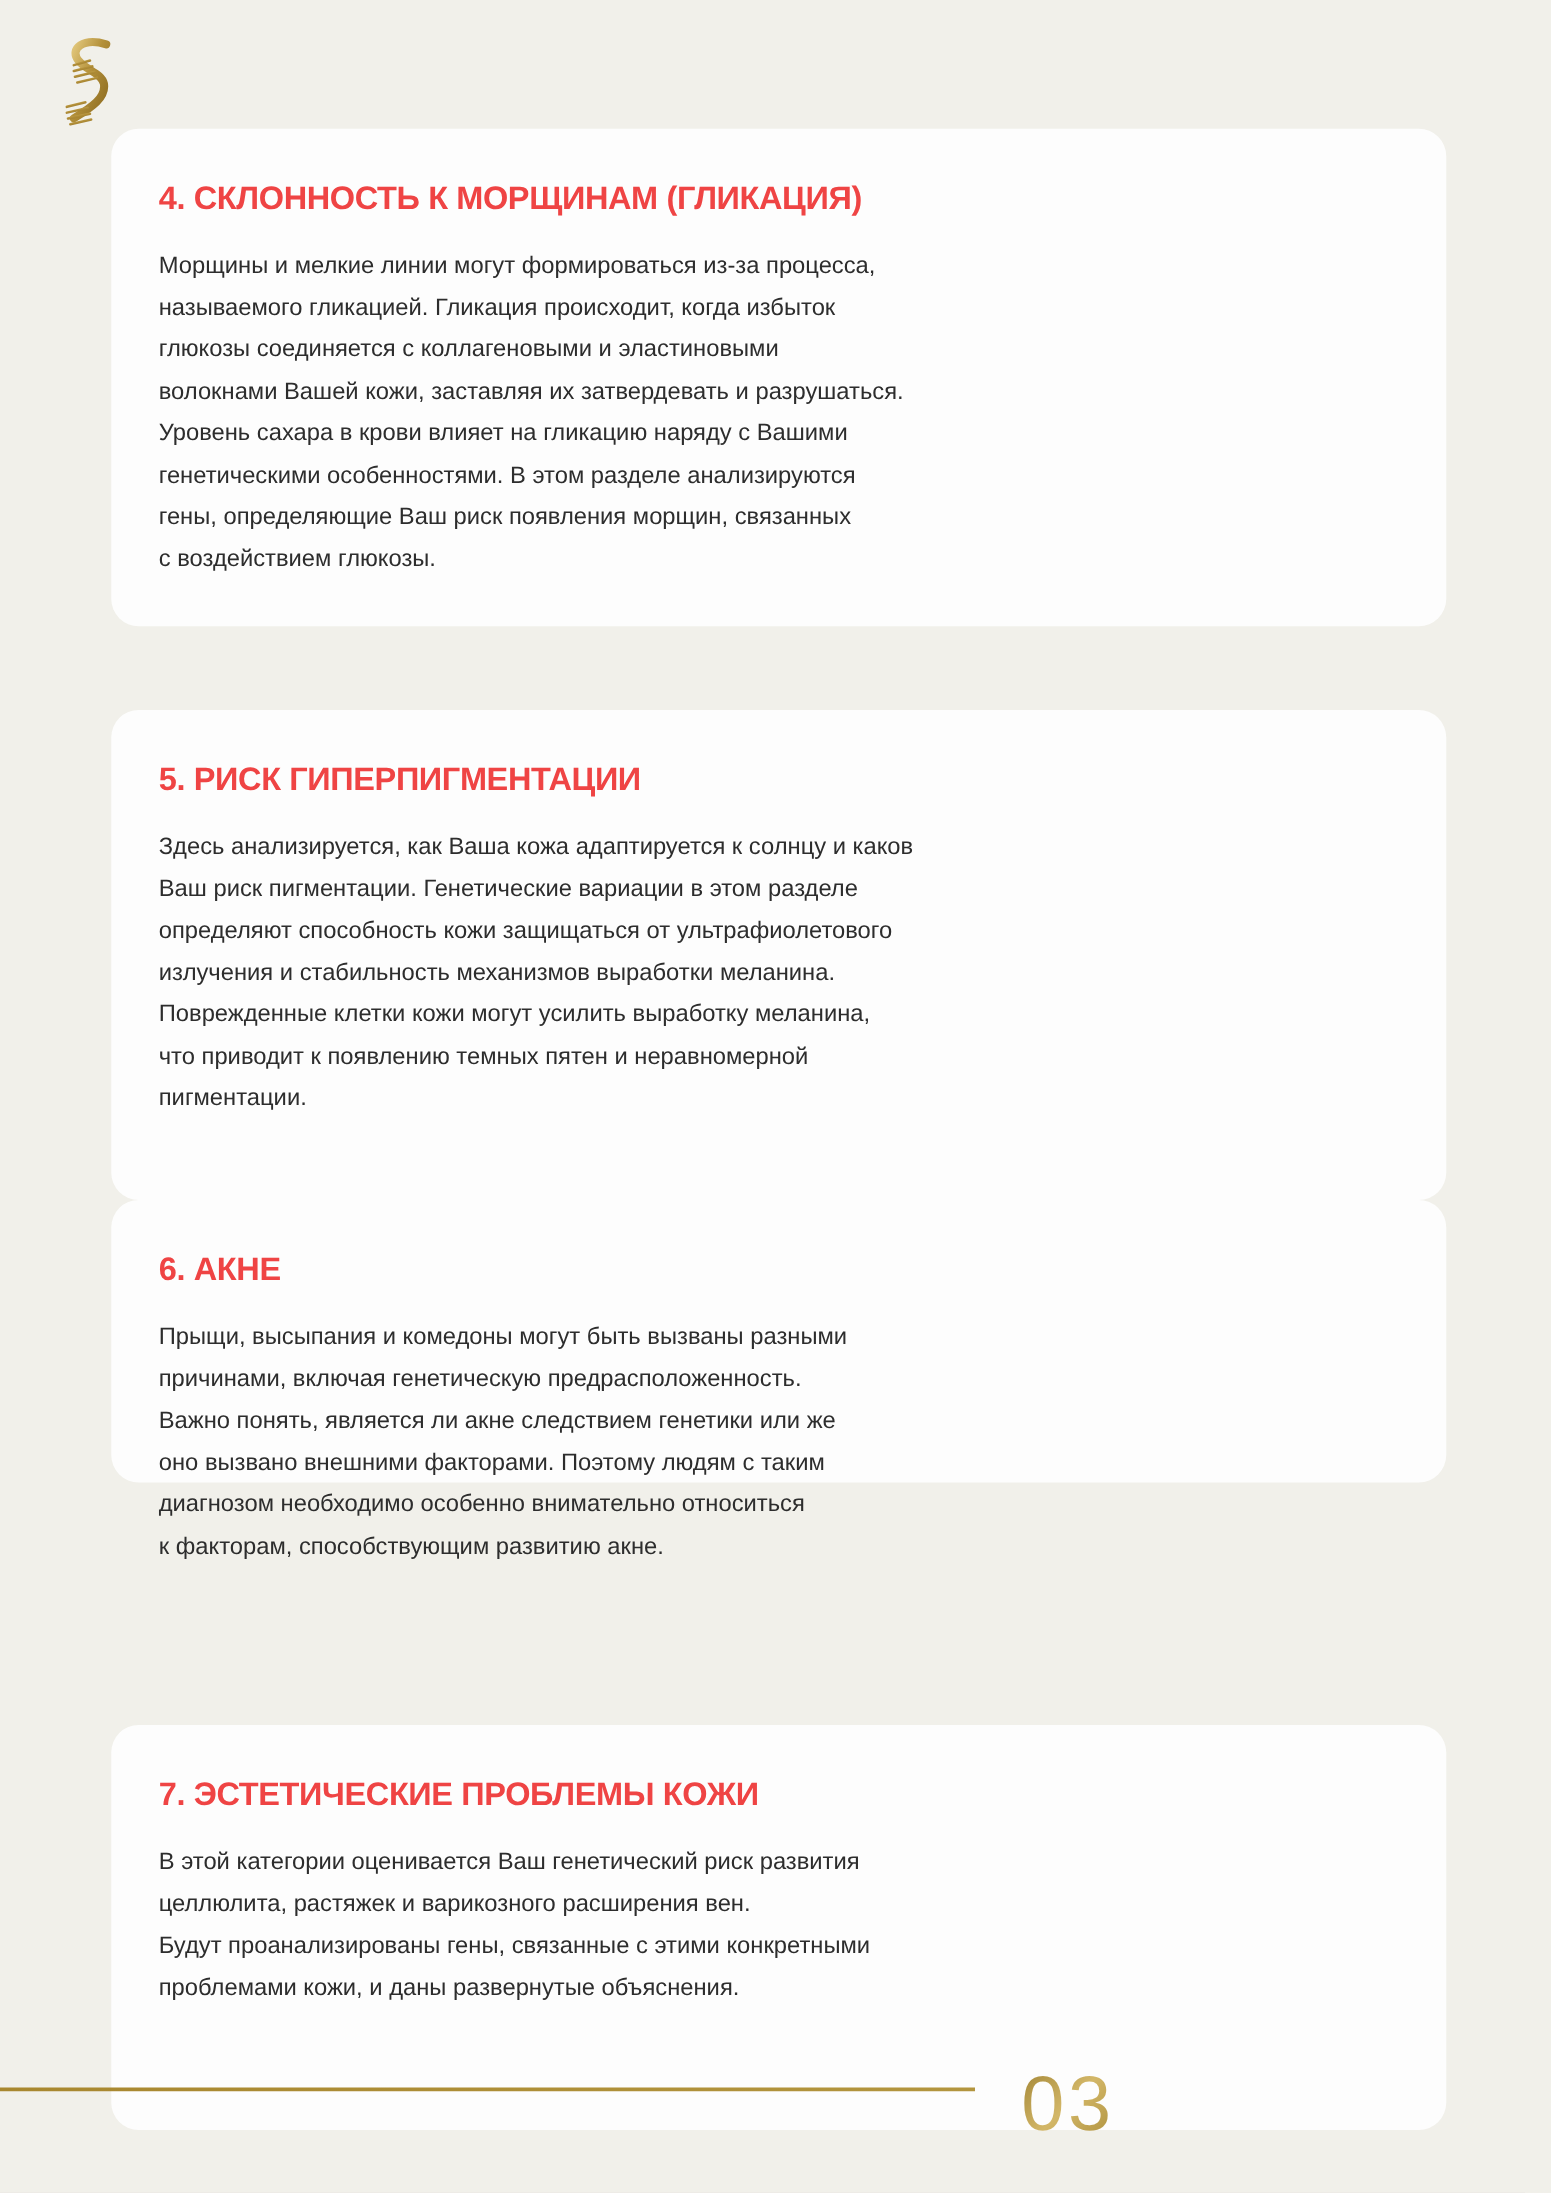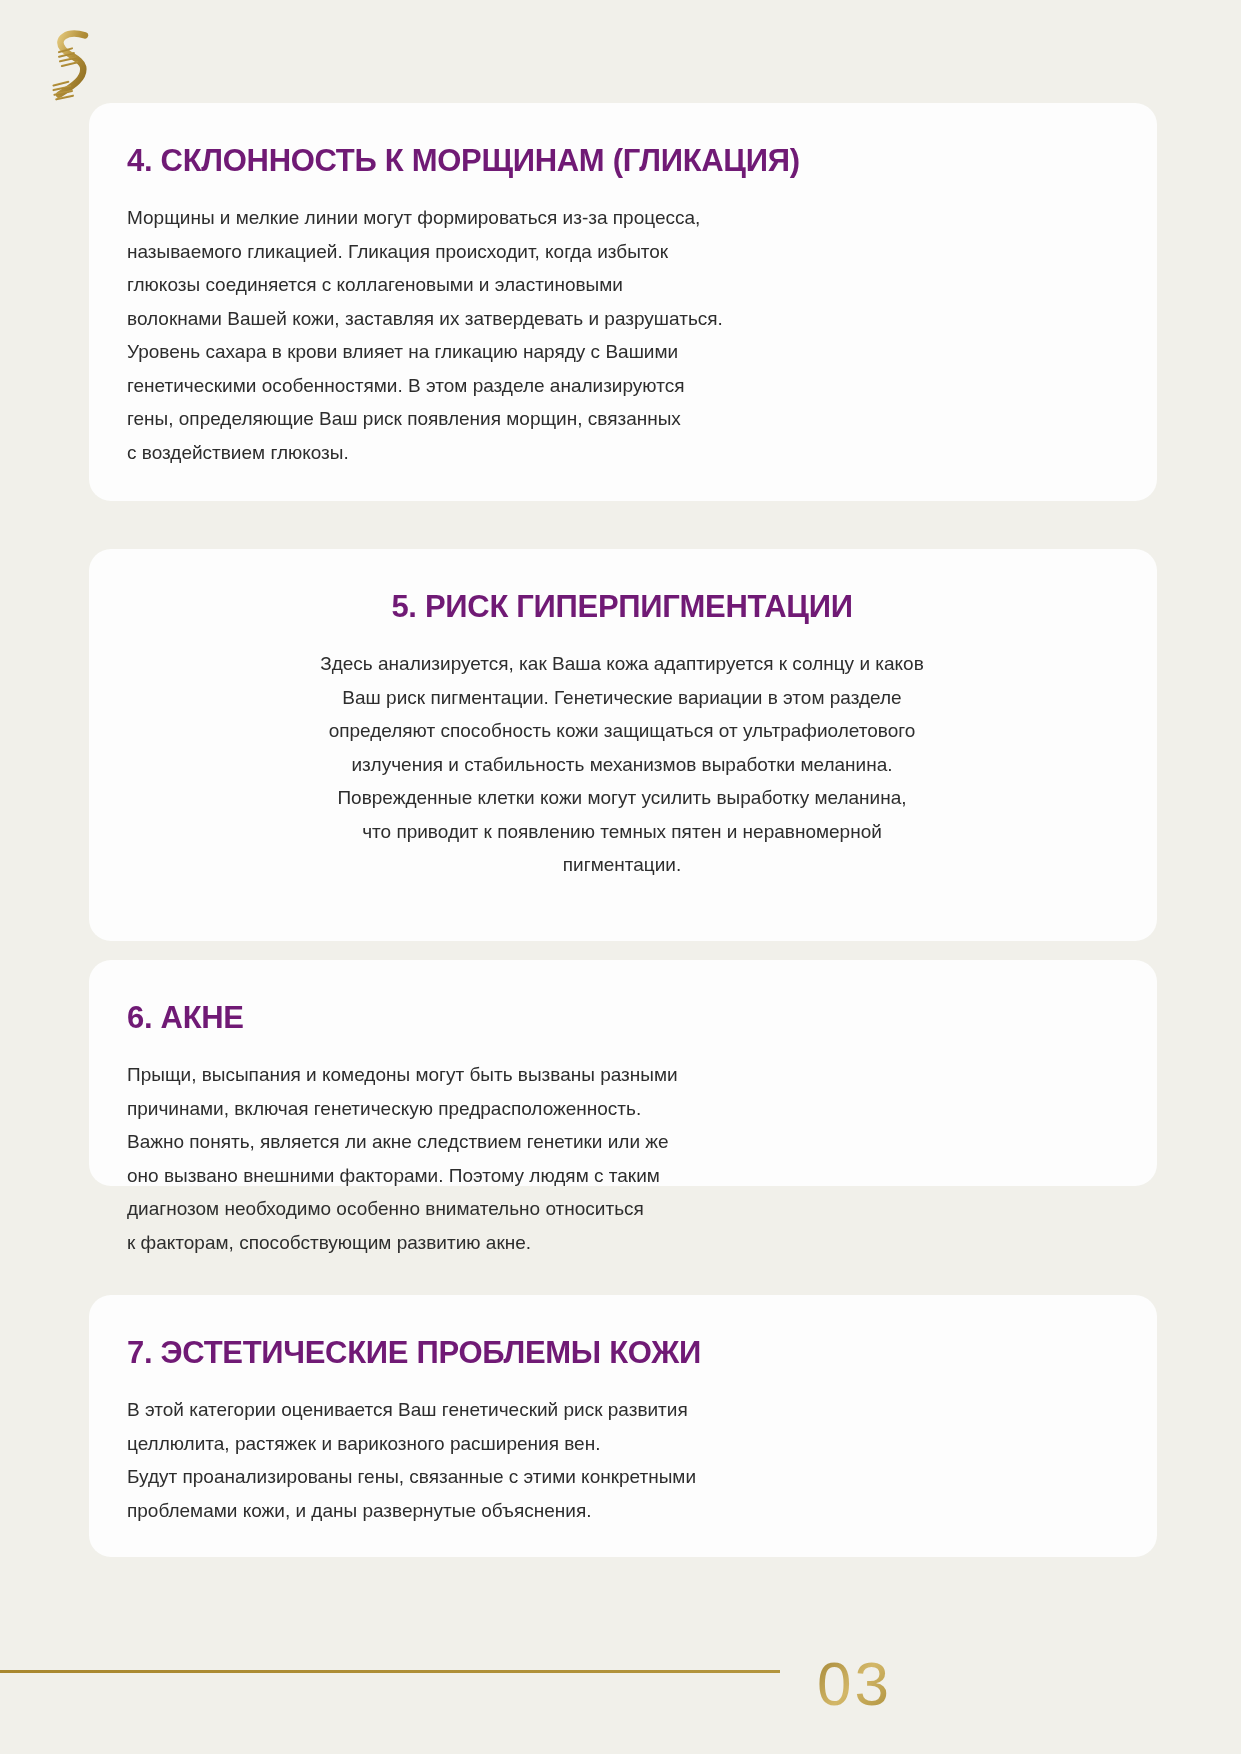--- a/index.html
+++ b/index.html
@@ -25,29 +25,29 @@
 
   .card {
     position: absolute;
     left: 89px;
     width: 1068px;
     background: #fdfdfd;
     border-radius: 22px;
     padding: 36px 40px 36px 38px;
   }
   .card-1 { top: 103px;  height: 398px; }
-  .card-2 { top: 549px;  height: 392px; text-align: center; }
+  .card-2 { top: 568px;  height: 392px; }
   .card-3 { top: 960px;  height: 226px; }
-  .card-4 { top: 1295px; height: 262px; }
+  .card-4 { top: 1380px; height: 324px; }
 
   .card h2 {
-    font-size: 31px;
+    font-size: 26px;
     font-weight: 800;
     letter-spacing: -0.3px;
-    color: #701a75;
+    color: #ef4444;
     margin: 4px 0 22px 0;
   }
 
   .card p {
     font-size: 19px;
     line-height: 33.5px;
     font-weight: 400;
     color: #2d2d2d;
     white-space: pre-line;
   }

